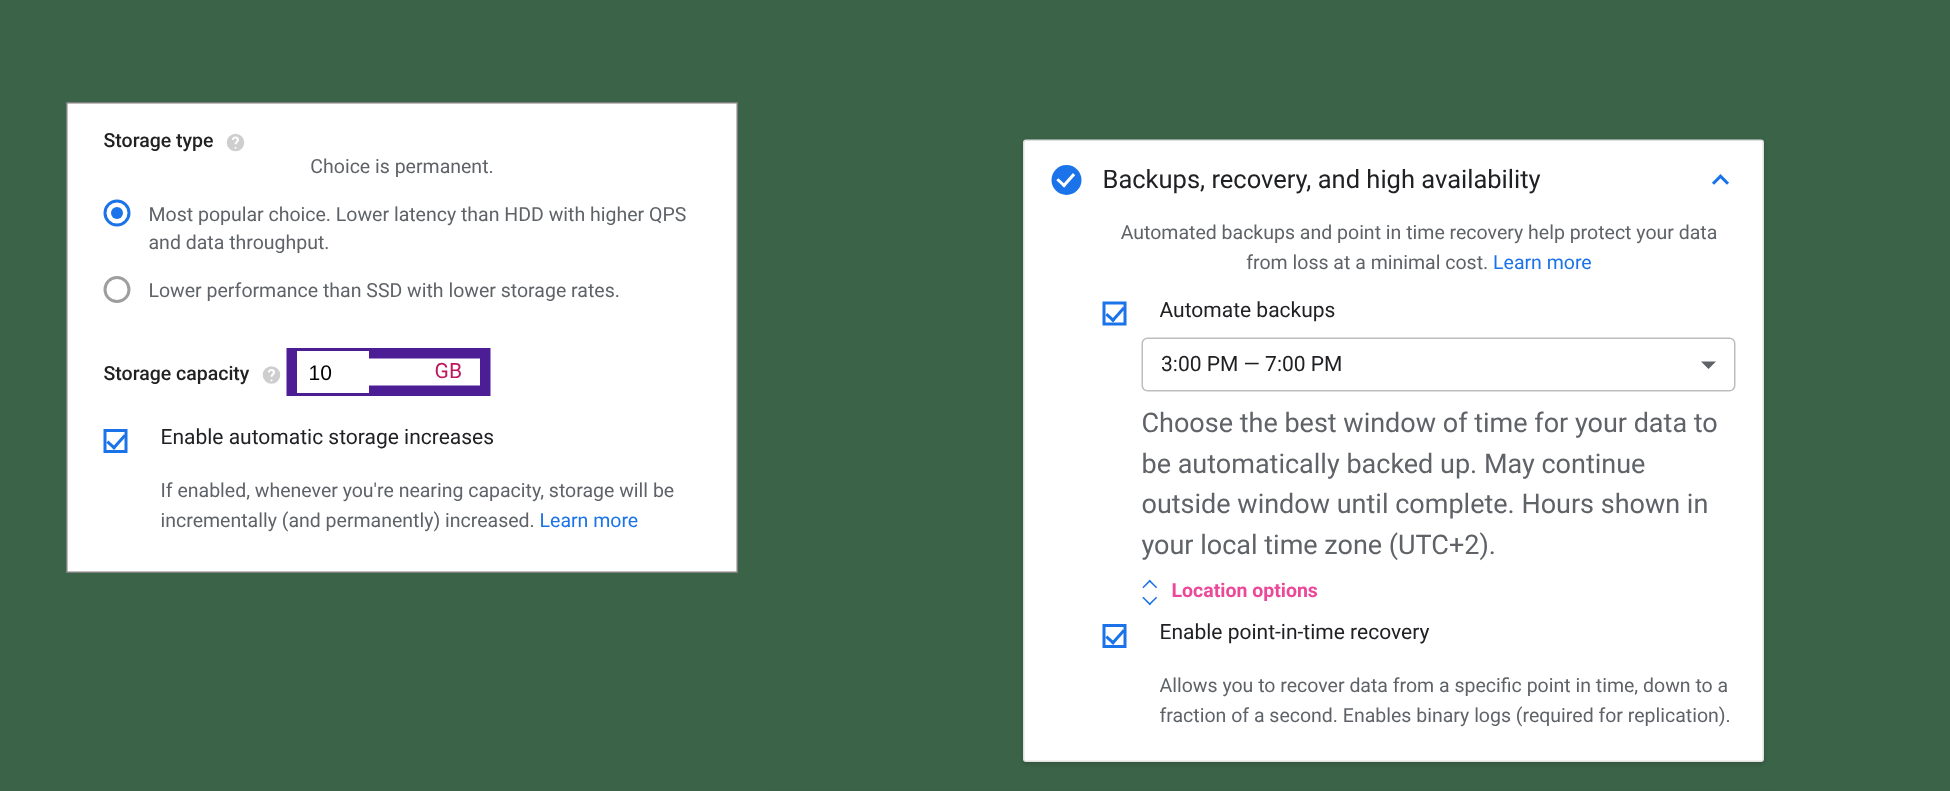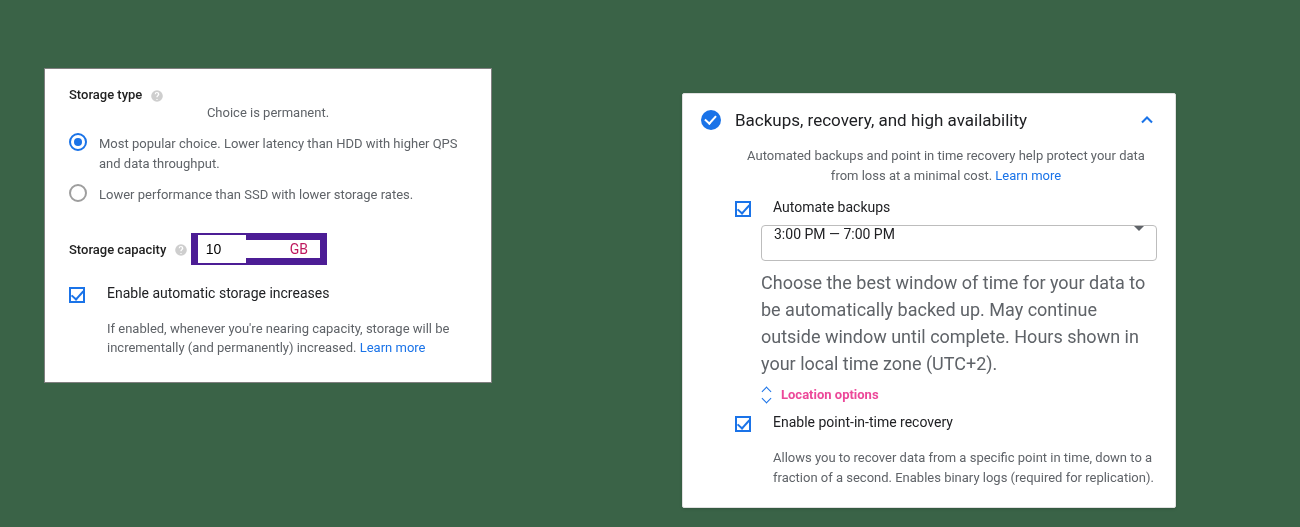--- a/index.html
+++ b/index.html
@@ -186,21 +186,21 @@
     .sub-heading {
       font-weight: 500;
       font-size: 14px;
       color: #202124;
     }
     .select-box {
       border: 1px solid #bdbdbd;
       border-radius: 4px;
       height: 36px;
       display: flex;
-      align-items: flex-start;
+      align-items: center;
       padding: 0 12px;
       margin-top: 8px;
       margin-left: 26px;
       justify-content: space-between;
       cursor: pointer;
     }
     .select-value { font-size: 14px; }
     .caret-down {
       width: 0; height: 0;
       border-left: 5px solid transparent;

